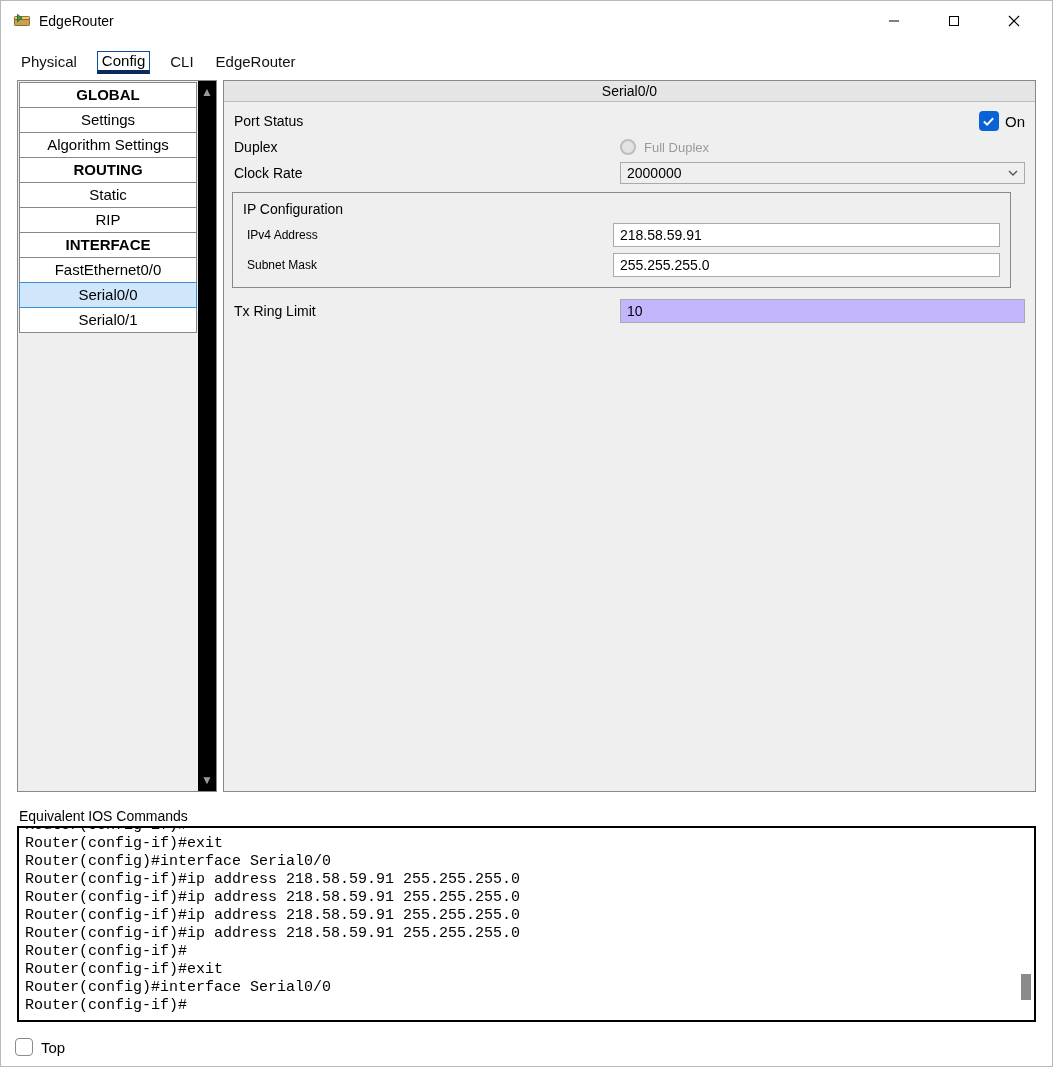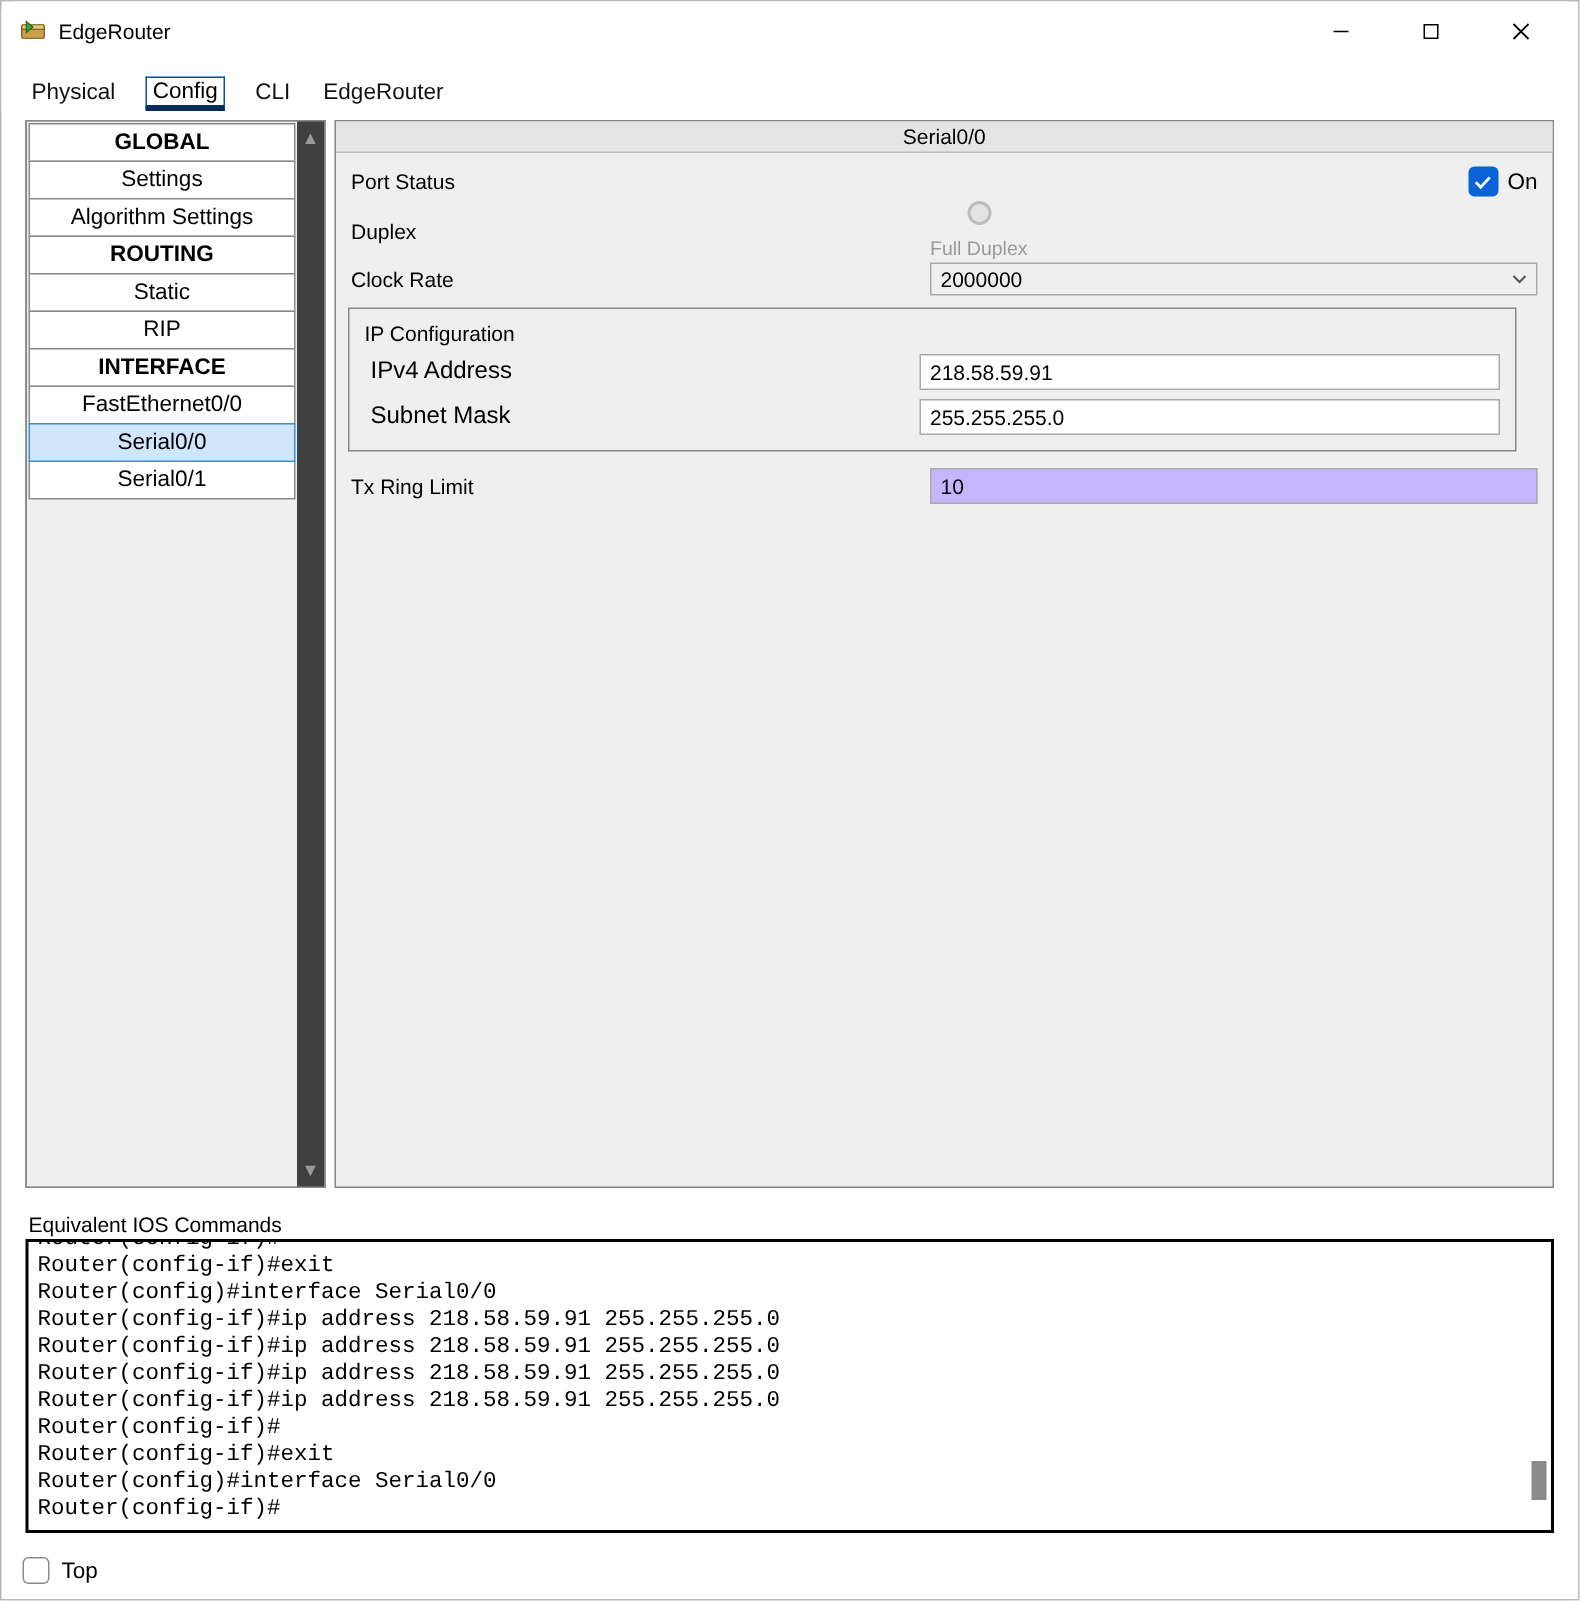--- a/index.html
+++ b/index.html
@@ -80,21 +80,21 @@
 .upper {
   display: flex;
   flex: 1;
   min-height: 0;
   gap: 6px;
 }
 .sidebar-wrap {
   width: 200px;
   display: flex;
   border: 1px solid #888;
-  background: #404040;
+  background: #000000;
 }
 .sidebar {
   flex: 1;
   display: flex;
   flex-direction: column;
   padding: 1px;
   background: #efefef;
 }
 .side-item {
   border: 1px solid #888;
@@ -169,21 +169,20 @@
   width: 20px; height: 20px;
   border-radius: 4px;
   background: #0a63d6;
   display: flex; align-items: center; justify-content: center;
   color: #fff;
 }
 .toggle .chk svg { width: 13px; height: 13px; }
 .radio-disabled {
   display: flex; align-items: center; gap: 8px;
   color: #9a9a9a;
-  flex-direction: column;
 }
 .radio-circle {
   width: 16px; height: 16px; border-radius: 50%;
   border: 2px solid #bdbdbd; background: #e3e3e3;
 }
 .select {
   flex: 1;
   border: 1px solid #aaa;
   background: #efefef;
   padding: 2px 6px;
@@ -195,21 +194,21 @@
 }
 .select .chev { color: #555; }
 .ip-group {
   border: 1px solid #888;
   margin: 6px 14px 10px 2px;
   padding: 6px 10px 10px 10px;
 }
 .ip-group .grp-title { font-size: 14px; padding: 2px 0 6px 0; }
 .ip-row { display: flex; align-items: center; margin-bottom: 6px; }
 .ip-row:last-child { margin-bottom: 0; }
-.ip-row .lbl2 { width: 370px; font-size: 16px; padding-left: 4px; }
+.ip-row .lbl2 { width: 370px; font-size: 12px; padding-left: 4px; }
 .text-input {
   flex: 1;
   border: 1px solid #aaa;
   background: #fff;
   padding: 3px 6px;
   font-size: 14px;
 }
 
 .ios-label { font-size: 14px; padding: 16px 0 2px 2px; }
 .ios-box {

